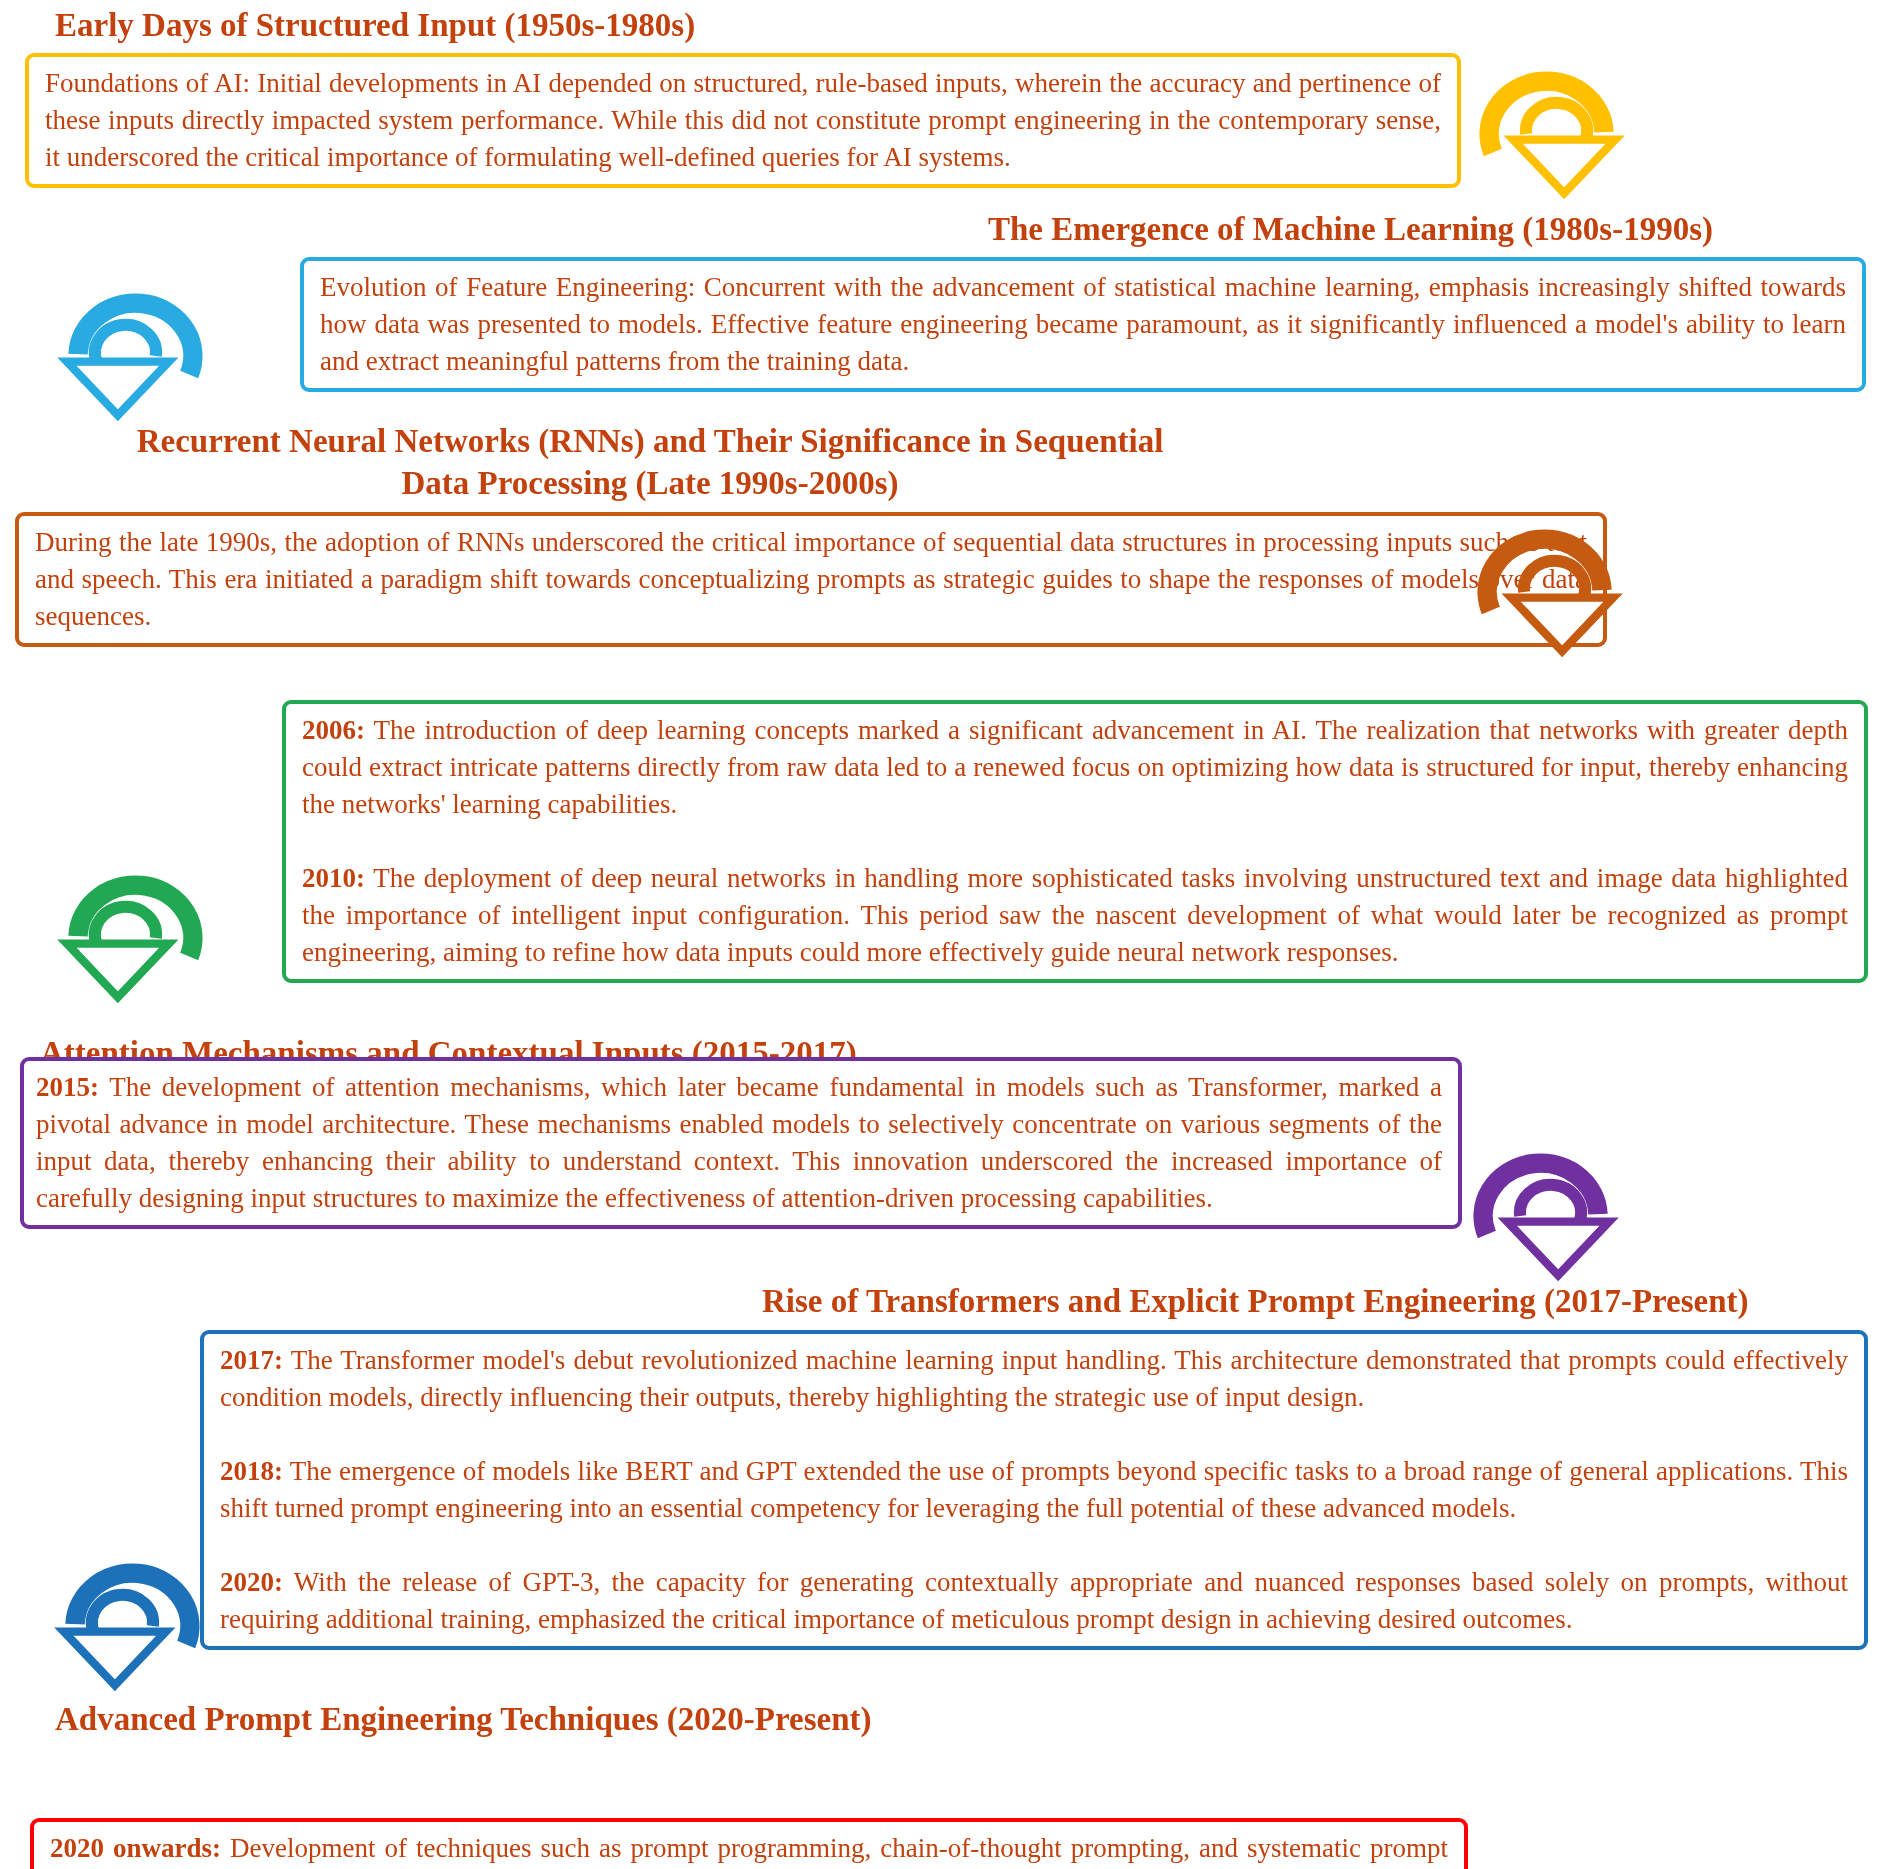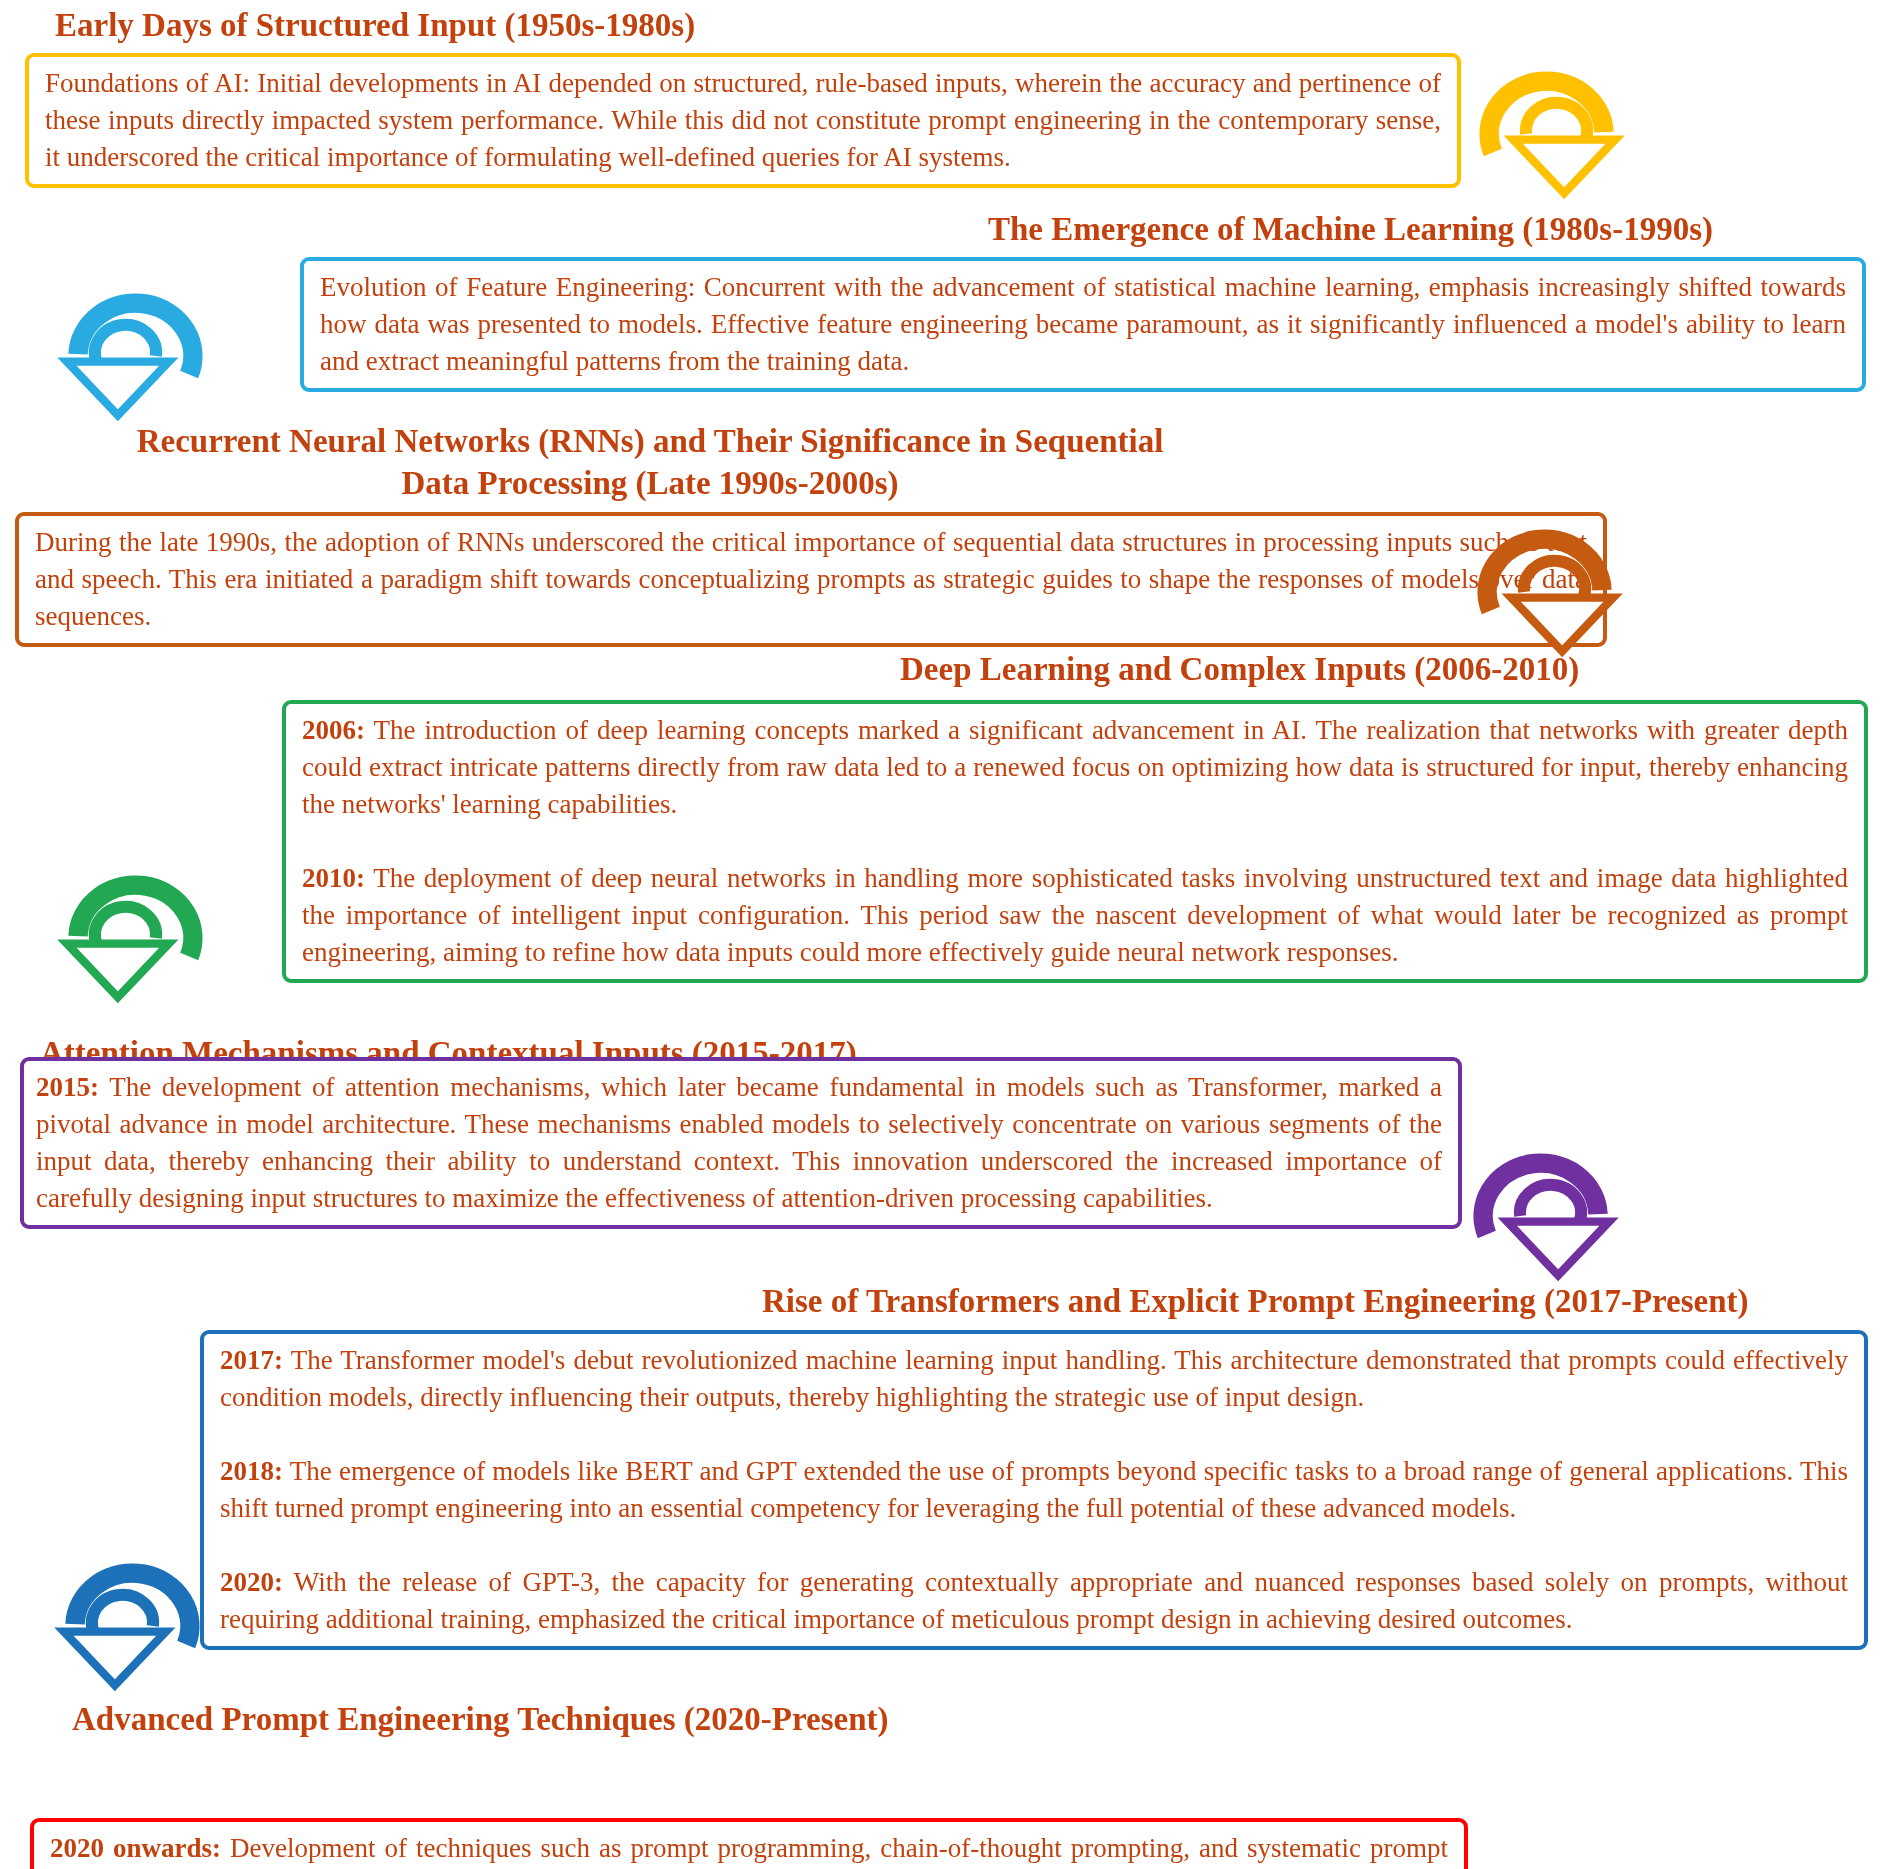--- a/index.html
+++ b/index.html
@@ -27,21 +27,21 @@
   #a2{left:1476px;top:514px;}
   #t3{left:900px;top:648px;}
   #b3{left:282px;top:700px;width:1586px;}
   #a3{left:28px;top:860px;}
   #t4{left:40px;top:1000px;margin-top:32px;}
   #b4{left:20px;top:1057px;width:1442px;padding-left:12px;}
   #a4{left:1472px;top:1138px;}
   #t5{left:762px;top:1280px;}
   #b5{left:200px;top:1330px;width:1668px;}
   #a5{left:25px;top:1548px;}
-  #t6{left:72px;top:1698px;text-align:right;}
+  #t6{left:55px;top:1698px;text-align:right;}
   #b6{left:30px;top:1818px;width:1438px;}
 </style>
 </head>
 <body>
 
 <svg class="hidden-defs" aria-hidden="true">
   <defs>
     <g id="curved-arrow">
       <path d="M16 104 A62 57 0 1 1 136 82" fill="none" stroke="currentColor" stroke-width="21"></path>
       <path d="M52 84 A33 30 0 1 1 116 90" fill="none" stroke="currentColor" stroke-width="13"></path>
@@ -72,21 +72,20 @@
     <div>Recurrent Neural Networks (RNNs) and Their Significance in Sequential</div>
     <div>Data Processing (Late 1990s-2000s)</div>
   </div>
   <div class="tbox" id="b2" style="border-color: rgb(197, 90, 17);">
     <p class="para"><b></b><span>During the late 1990s, the adoption of RNNs underscored the critical importance of sequential data structures in processing inputs such as text and speech. This era initiated a paradigm shift towards conceptualizing prompts as strategic guides to shape the responses of models over data sequences.</span></p>
   </div>
   <svg class="arrow" id="a2" viewBox="0 0 190 155" style="color: rgb(197, 90, 17);">
       <use href="#curved-arrow"></use>
     </svg>
 
-  <div class="h" id="t3">Deep Learning and Complex Inputs (2006-2010)</div>
   <div class="tbox" id="b3" style="border-color: rgb(34, 168, 83);">
     <p class="para"><b>2006:</b><span> The introduction of deep learning concepts marked a significant advancement in AI. The realization that networks with greater depth could extract intricate patterns directly from raw data led to a renewed focus on optimizing how data is structured for input, thereby enhancing the networks' learning capabilities.</span></p>
     <p class="para"><b>2010:</b><span> The deployment of deep neural networks in handling more sophisticated tasks involving unstructured text and image data highlighted the importance of intelligent input configuration. This period saw the nascent development of what would later be recognized as prompt engineering, aiming to refine how data inputs could more effectively guide neural network responses.</span></p>
   </div>
   <svg class="arrow left" id="a3" viewBox="0 0 190 155" style="color: rgb(34, 168, 83);">
       <use href="#curved-arrow"></use>
     </svg>
 
   <div class="h" id="t4">Attention Mechanisms and Contextual Inputs (2015-2017)</div>
   <div class="tbox" id="b4" style="border-color: rgb(112, 48, 160);">

